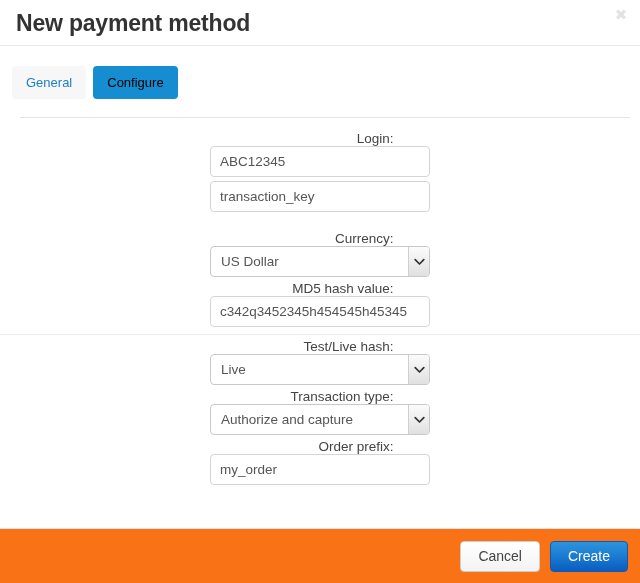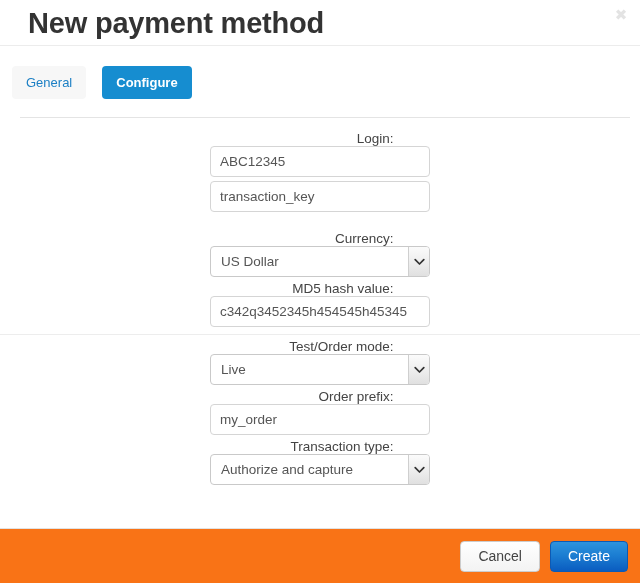--- a/index.html
+++ b/index.html
@@ -29,26 +29,26 @@
     position: relative;
     height: 46px;
     box-sizing: border-box;
     border-bottom: 1px solid #ececec;
     padding: 0 16px;
     display: flex;
     align-items: center;
     flex: 0 0 auto;
   }
   .modal-title {
-    font-size: 29px;
+    font-size: 23px;
     font-weight: bold;
     color: #333333;
     letter-spacing: -0.2px;
     line-height: 1;
-    margin: 12px;
+    margin: 0;
     padding-top: 2px;
   }
   .close-btn {
     position: absolute;
     top: 5px;
     right: 10px;
     width: 18px;
     height: 18px;
     display: flex;
     align-items: center;
@@ -63,42 +63,41 @@
     font-family: "Liberation Sans", sans-serif;
   }
 
   
   .tabs-wrap {
     flex: 0 0 auto;
     padding: 20px 0 0 10px;
   }
   .tabs {
     display: flex;
-    gap: 16px;
+    gap: 7px;
     align-items: center;
     padding-left: 2px;
   }
   .tab {
     font-size: 13px;
     line-height: 1;
     padding: 10px 14px;
     border-radius: 4px;
     cursor: pointer;
     border: none;
     font-family: "Liberation Sans", sans-serif;
     white-space: nowrap;
   }
   .tab-inactive {
     background: #f7f7f7;
     color: #1b7fc4;
   }
   .tab-active {
     background: #168dd0;
-    color: #ffffff;
-    font-weight: bold;
+    color: #000000;
   }
   .tabs-divider {
     margin: 18px 10px 0 10px;
     height: 1px;
     background: #e4e4e4;
   }
 
   
   .form-body {
     flex: 1 1 auto;
@@ -261,48 +260,48 @@
     </div>
 
     <div class="form-row">
       <div class="form-label">MD5 hash value:</div>
       <input class="control text-input wide" type="text" value="c342q3452345h454545h45345" style="">
     </div>
 
     <div class="section-divider"></div>
 
     <div class="form-row">
-      <div class="form-label">Test/Order mode:</div>
+      <div class="form-label">Test/Live hash:</div>
       <div class="select-wrap">
         <div class="select-box">Live</div>
         <div class="select-arrow">
           <svg width="11" height="8" viewBox="0 0 11 8" aria-hidden="true">
             <path d="M1.2 1.6 L5.5 6.0 L9.8 1.6" fill="none" stroke="#333333" stroke-width="1.7" stroke-linecap="round" stroke-linejoin="round"></path>
           </svg>
         </div>
       </div>
-    </div>
-
-    <div class="form-row">
-      <div class="form-label">Order prefix:</div>
-      <input class="control text-input" type="text" value="my_order" style="">
     </div>
 
     <div class="form-row">
       <div class="form-label">Transaction type:</div>
       <div class="select-wrap">
         <div class="select-box">Authorize and capture</div>
         <div class="select-arrow">
           <svg width="11" height="8" viewBox="0 0 11 8" aria-hidden="true">
             <path d="M1.2 1.6 L5.5 6.0 L9.8 1.6" fill="none" stroke="#333333" stroke-width="1.7" stroke-linecap="round" stroke-linejoin="round"></path>
           </svg>
         </div>
       </div>
     </div>
 
+    <div class="form-row">
+      <div class="form-label">Order prefix:</div>
+      <input class="control text-input" type="text" value="my_order" style="">
+    </div>
+
   </div>
 
   <div class="modal-footer">
     <button class="btn btn-cancel">Cancel</button>
     <button class="btn btn-create">Create</button>
   </div>
 
 </div>
 
 </body></html>

